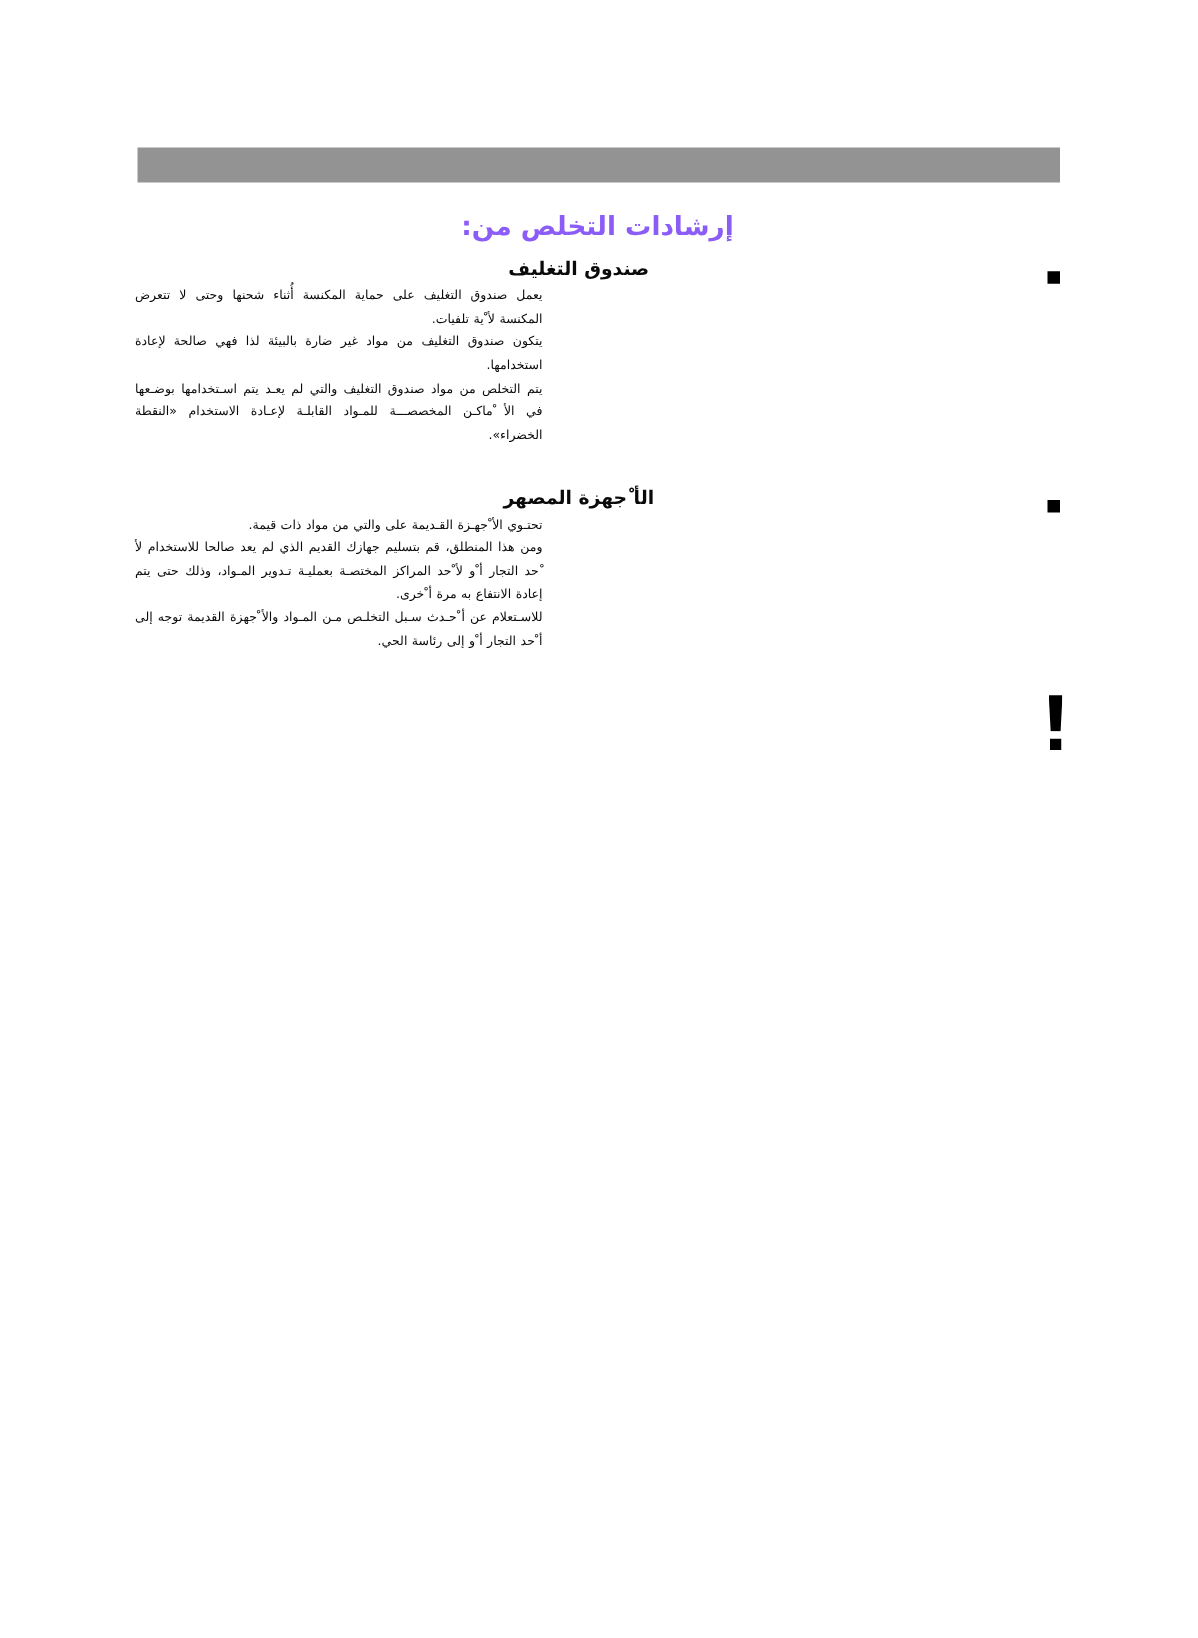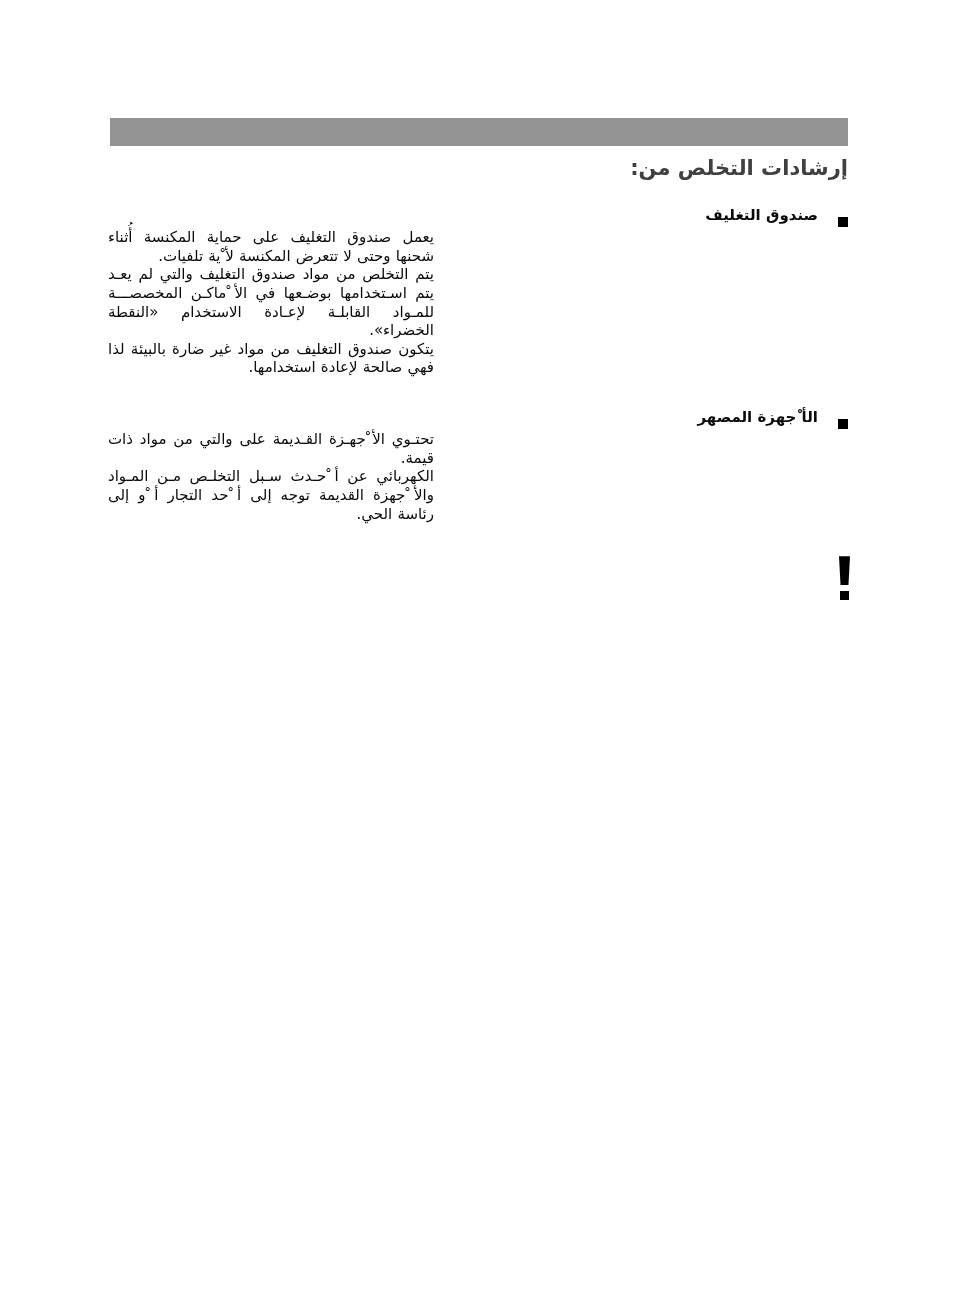--- a/index.html
+++ b/index.html
@@ -25,29 +25,29 @@
     top: 118px;
     width: 738px;
     height: 28px;
     background: #939393;
   }
 
   
   .page-title {
     position: absolute;
     right: 110px;
-    top: 155px;
+    top: 168px;
     width: 740px;
-    text-align: right;
+    text-align: center;
     direction: rtl;
     font-size: 21px;
     font-weight: bold;
     line-height: 1.25;
     letter-spacing: 0.3px;
-    color: #404040;
+    color: #8b5cf6;
   }
 
   
   .content {
     position: absolute;
     right: 110px;
     top: 205px;
     width: 740px;
     direction: rtl;
   }
@@ -98,36 +98,36 @@
     background: #000000;
   }
 
   .section-body {
     padding-right: 22px;
   }
 
   .section-heading {
     font-size: 15px;
     font-weight: bold;
-    text-align: right;
+    text-align: center;
     direction: rtl;
     line-height: 1.35;
     margin: 0 0 3px 0;
     letter-spacing: 0.6px;
     padding-right: 8px;
   }
 
   .para-block {
     width: 326px;
     margin-right: auto;
     margin-left: 0;
   }
 
   .para {
-    font-size: 15px;
+    font-size: 10px;
     line-height: 18.6px;
     text-align: justify;
     text-align-last: right;
     direction: rtl;
     margin: 0 0 0 0;
     word-spacing: 0.4px;
   }
 
   .para + .para {
     margin-top: 0;
@@ -149,37 +149,38 @@
   <div class="content">
 
     <div class="section">
       <div class="section-marker">
         <span class="bullet-square"></span>
       </div>
       <div class="section-body">
         <div class="section-heading">صندوق التغليف</div>
         <div class="para-block">
           <p class="para">يعمل صندوق التغليف على حماية المكنسة أُثناء شحنها وحتى لا تتعرض المكنسة لأ ْية تلفيات.</p>
+          <p class="para">يتكون صندوق التغليف من مواد غير ضارة بالبيئة لذا فهي صالحة لإعادة استخدامها.</p>
           <p class="para">يتم التخلص من مواد صندوق التغليف والتي لم يعـد يتم اسـتخدامها بوضـعها في الأ ْماكـن المخصصـــة للمـواد القابلـة لإعـادة الاستخدام «النقطة الخضراء».</p>
-          <p class="para">يتكون صندوق التغليف من مواد غير ضارة بالبيئة لذا فهي صالحة لإعادة استخدامها.</p>
         </div>
       </div>
     </div>
 
     <div class="gap-after-section"></div>
 
     <div class="section">
       <div class="section-marker">
         <span class="bullet-square"></span>
       </div>
       <div class="section-body">
         <div class="section-heading">الأ ْجهزة المصهر</div>
         <div class="para-block">
           <p class="para">تحتـوي الأ ْجهـزة القـديمة على والتي من مواد ذات قيمة.</p>
-          <p class="para">الكهربائي عن أ ْحـدث سـبل التخلـص مـن المـواد والأ ْجهزة القديمة توجه إلى أ ْحد التجار أ ْو إلى رئاسة الحي.</p>
+          <p class="para">ومن هذا المنطلق، قم بتسليم جهازك القديم الذي لم يعد صالحا للاستخدام لأ ْحد التجار أ ْو لأ ْحد المراكز المختصـة بعمليـة تـدوير المـواد، وذلك حتى يتم إعادة الانتفاع به مرة أ ْخرى.</p>
+          <p class="para">للاسـتعلام عن أ ْحـدث سـبل التخلـص مـن المـواد والأ ْجهزة القديمة توجه إلى أ ْحد التجار أ ْو إلى رئاسة الحي.</p>
         </div>
       </div>
     </div>
 
     <div class="gap-after-section"></div>
 
     <div class="section">
       <div class="warn-mark">
         <span class="warn-bar"></span>
         <span class="warn-dot"></span>

